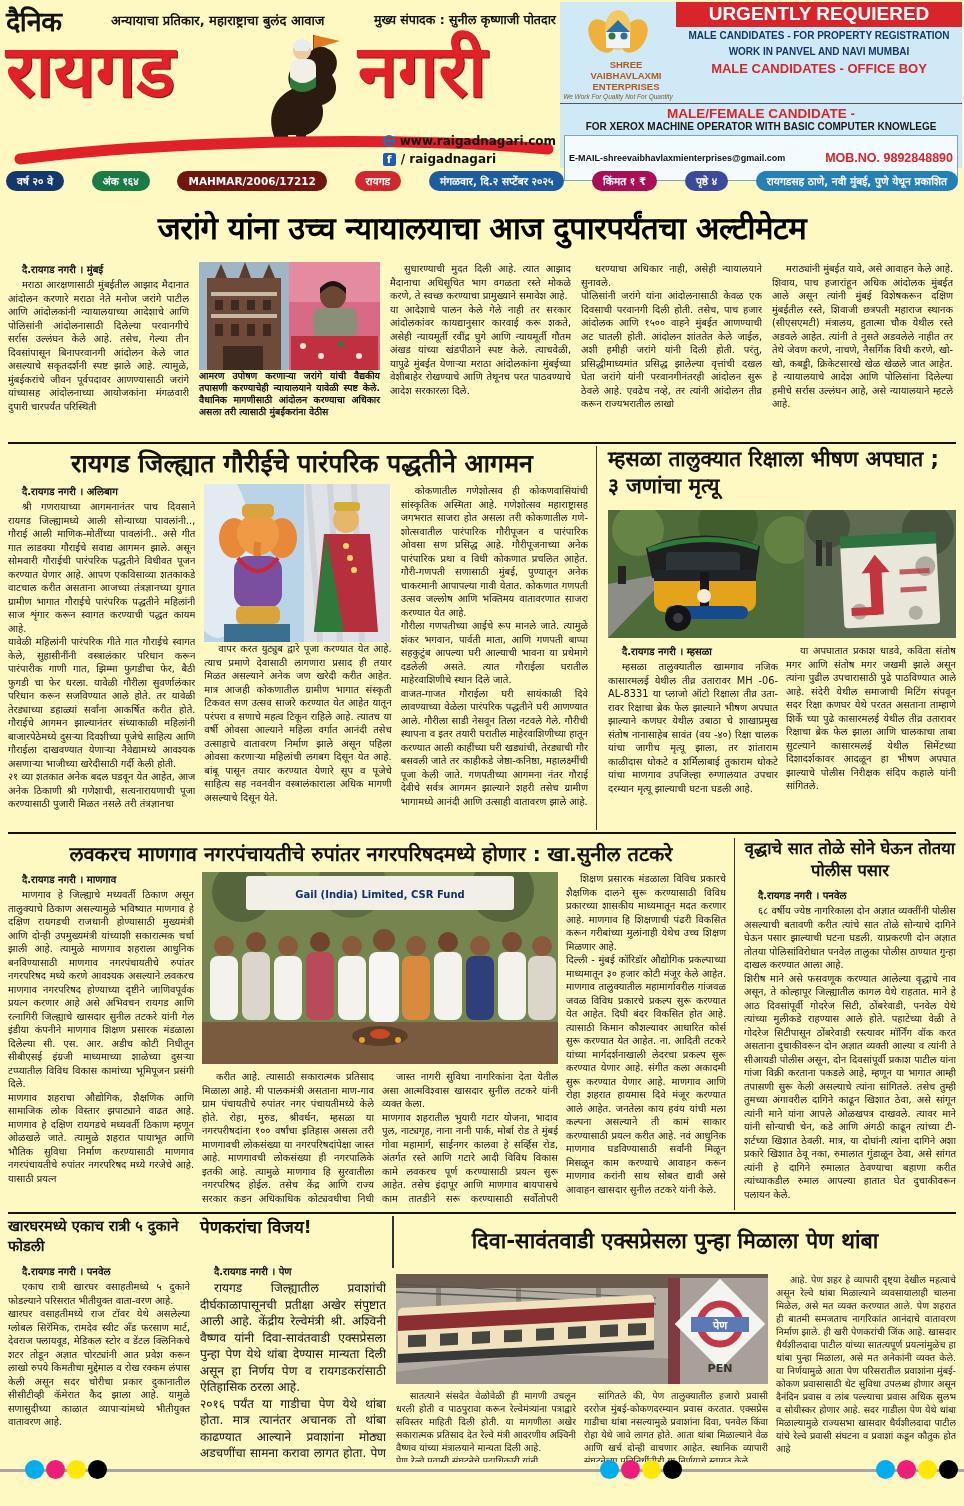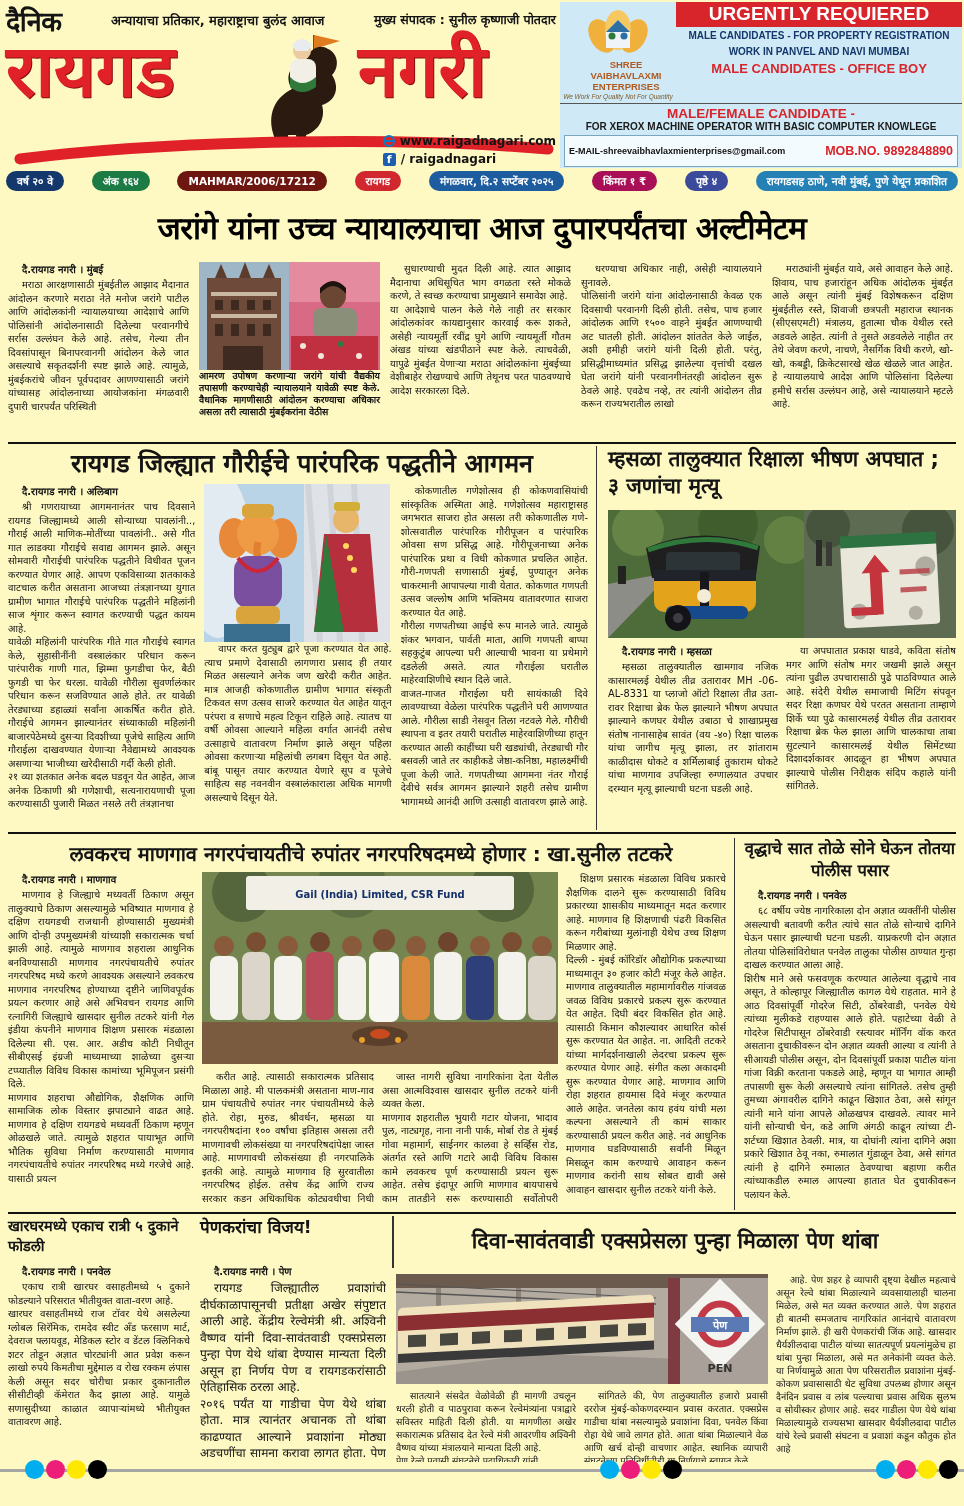--- a/index.html
+++ b/index.html
@@ -34,21 +34,21 @@
   .ad-company{font-size:9.5px;font-weight:800;color:#b05a1f;line-height:1.15;padding-left:16px;}
   .ad-tagline{font-size:6.5px;font-style:italic;color:#7a5a2a;}
   .ad-main{flex:1;text-align:center;}
   .ad-banner{background:#d8252b;color:#fff;font-weight:800;font-size:19px;padding:1px 0 2px;}
   .ad-l1{color:#14386b;font-weight:800;font-size:10px;margin-top:3px;line-height:1.25;}
   .ad-l3{color:#d8252b;font-weight:800;font-size:13px;margin-top:3px;}
   .ad-mid{border-top:1.5px solid #555;margin-top:3px;text-align:center;}
   .ad-l4{color:#d8252b;font-weight:800;font-size:13.5px;margin-top:2px;}
   .ad-l5{color:#1a1a1a;font-weight:800;font-size:10px;}
   .ad-contact{display:flex;background:#f4fbff;border:1px solid #7aa7bd;margin:3px 4px 0;
-              align-items:center;justify-content:space-between;padding:8px 4px;}
+              align-items:center;justify-content:space-between;padding:15px 4px;}
   .ad-email{font-size:9px;font-weight:700;color:#111;}
   .ad-mob{font-size:12.5px;font-weight:800;color:#d8252b;}
   .ad-addr{font-size:9.5px;font-weight:800;color:#14386b;text-align:center;margin-top:3px;line-height:1.3;}
   
   .pills{position:absolute;left:0;top:171px;width:952px;padding:0 6px;display:flex;
          justify-content:space-between;}
   .pill{height:20px;line-height:20px;border-radius:10px;color:#fff;font-weight:700;
         font-size:10.5px;padding:0 11px;white-space:nowrap;}
   
   .h1band{position:absolute;left:0;top:198px;width:964px;height:60px;text-align:center;}

